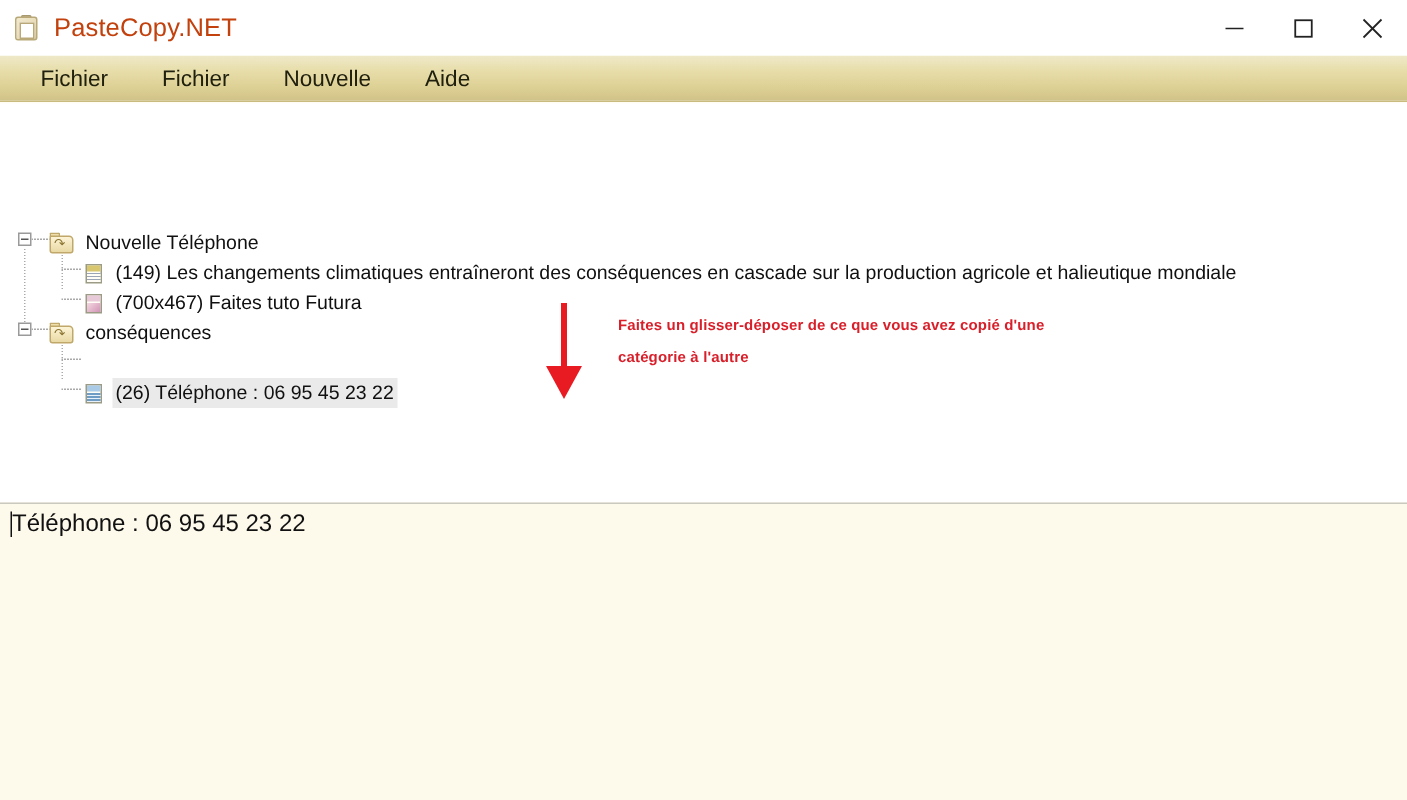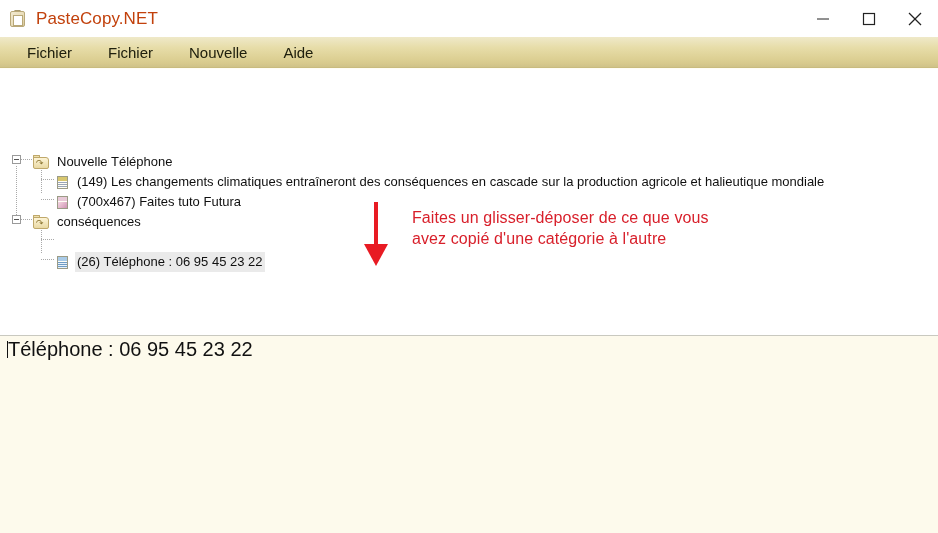--- a/index.html
+++ b/index.html
@@ -225,22 +225,22 @@
   .blue-ico .doc-body {
     background: repeating-linear-gradient(to bottom,#6f9cc4 0px,#6f9cc4 1px,#e8f1f9 1px,#e8f1f9 2px);
   }
 
   
   .annotation {
     position: absolute;
     left: 412px;
     top: 138px;
     width: 330px;
-    font-size: 16px;
-    font-weight: normal;
+    font-size: 10px;
+    font-weight: bold;
     color: #d81f2a;
     line-height: 21px;
     letter-spacing: 0.1px;
   }
   .arrow {
     position: absolute;
     left: 360px;
     top: 133px;
   }
 
@@ -276,21 +276,21 @@
     justify-content: center;
   }
   .preview-body {
     flex: 1 1 auto;
     background: #fdfaec;
     position: relative;
     padding: 4px 0 0 8px;
     box-sizing: border-box;
   }
   .preview-text {
-    font-size: 20px;
+    font-size: 16px;
     color: #111111;
     line-height: 19px;
     white-space: pre-wrap;
   }
   .caret {
     position: absolute;
     left: 7px;
     top: 5px;
     width: 1px;
     height: 17px;

